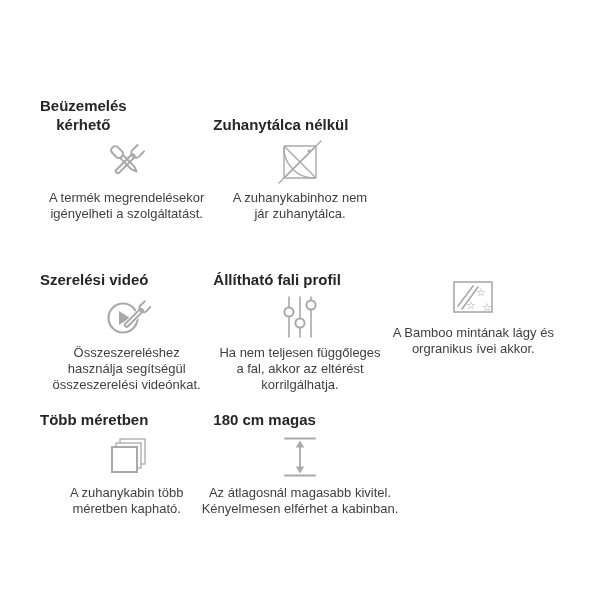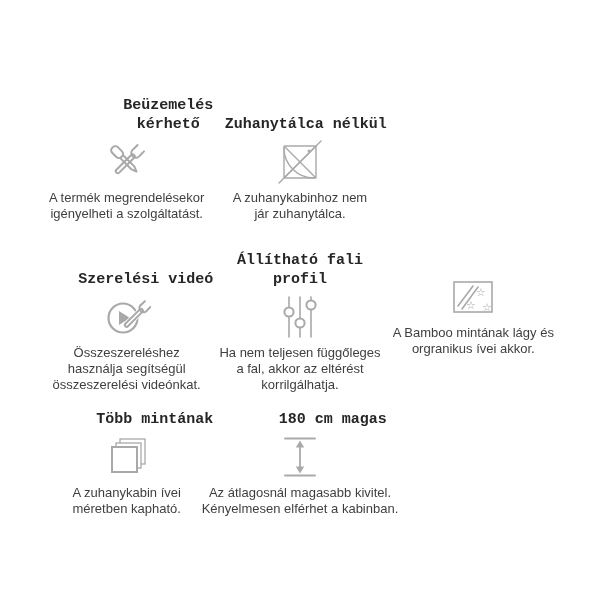--- a/index.html
+++ b/index.html
@@ -8,21 +8,21 @@
   body {
     width:600px; height:600px; position:relative; overflow:hidden;
     background:var(--bg);
     font-family:"Liberation Sans", sans-serif;
   }
   .wrap { position:absolute; top:94px; left:40px; width:520px; }
   .row { display:grid; grid-template-columns:1fr 1fr 1fr; }
   .row2 { margin-top:47px; }
   .row3 { margin-top:16px; }
   .cell { display:flex; flex-direction:column; align-items:center; }
-  .title-box { height:20px; display:flex; align-items:flex-end; justify-content:flex-end; width:100%;font-family:Liberation Mono, monospace; }
+  .title-box { height:20px; display:flex; align-items:flex-end; justify-content:flex-start; width:100%; }
   .row1 .title-box { height:40px; }
   .title {
     font-size:15px; font-weight:bold; color:var(--title);
     text-align:center; line-height:18.5px; white-space:pre-line;
   }
   .icon-box { height:52px; margin-top:2px; display:flex; align-items:center; justify-content:center; }
   .desc {
     font-size:13px; color:var(--desc); text-align:center;
     line-height:16px; white-space:pre-line; margin:2px -14px 0;
   }
@@ -146,30 +146,30 @@
       <div class="desc">A Bamboo mintának lágy és
 orgranikus ívei akkor.</div>
     </div>
 
   </div>
 
   <div class="row row3">
 
     <div class="cell">
       <div class="title-box">
-        <div class="title">Több mintának</div>
+        <div class="title">Több méretben</div>
       </div>
       <div class="icon-box">
         <svg width="48" height="48" viewBox="0 0 48 48">
           <rect class="s" x="17" y="6" width="25" height="25" fill="#ffffff" stroke-width="1.3"></rect>
           <rect class="s" x="13" y="10" width="25" height="25" fill="#ffffff" stroke-width="1.3"></rect>
           <rect class="s" x="9" y="14" width="25" height="25" fill="#ffffff" stroke-width="2"></rect>
         </svg>
       </div>
-      <div class="desc">A zuhanykabin ívei
+      <div class="desc">A zuhanykabin több
 méretben kapható.</div>
     </div>
 
     <div class="cell">
       <div class="title-box">
         <div class="title">180 cm magas</div>
       </div>
       <div class="icon-box">
         <svg width="48" height="48" viewBox="0 0 48 48" fill="none">
           <g class="s" stroke-linecap="round">

